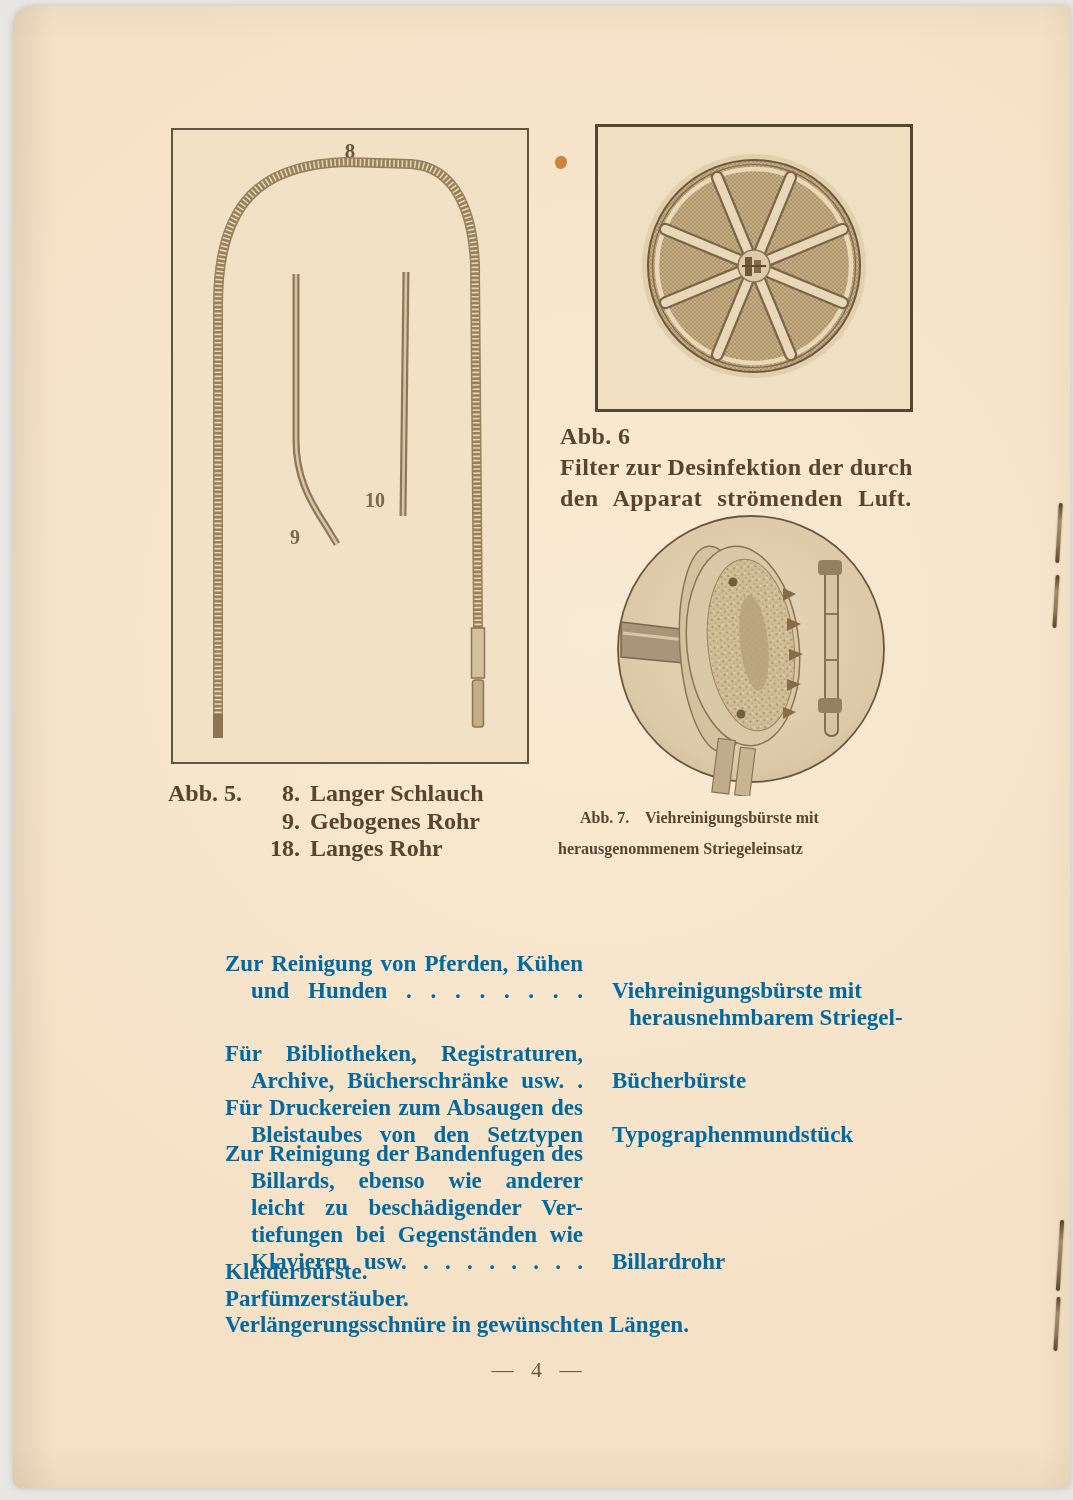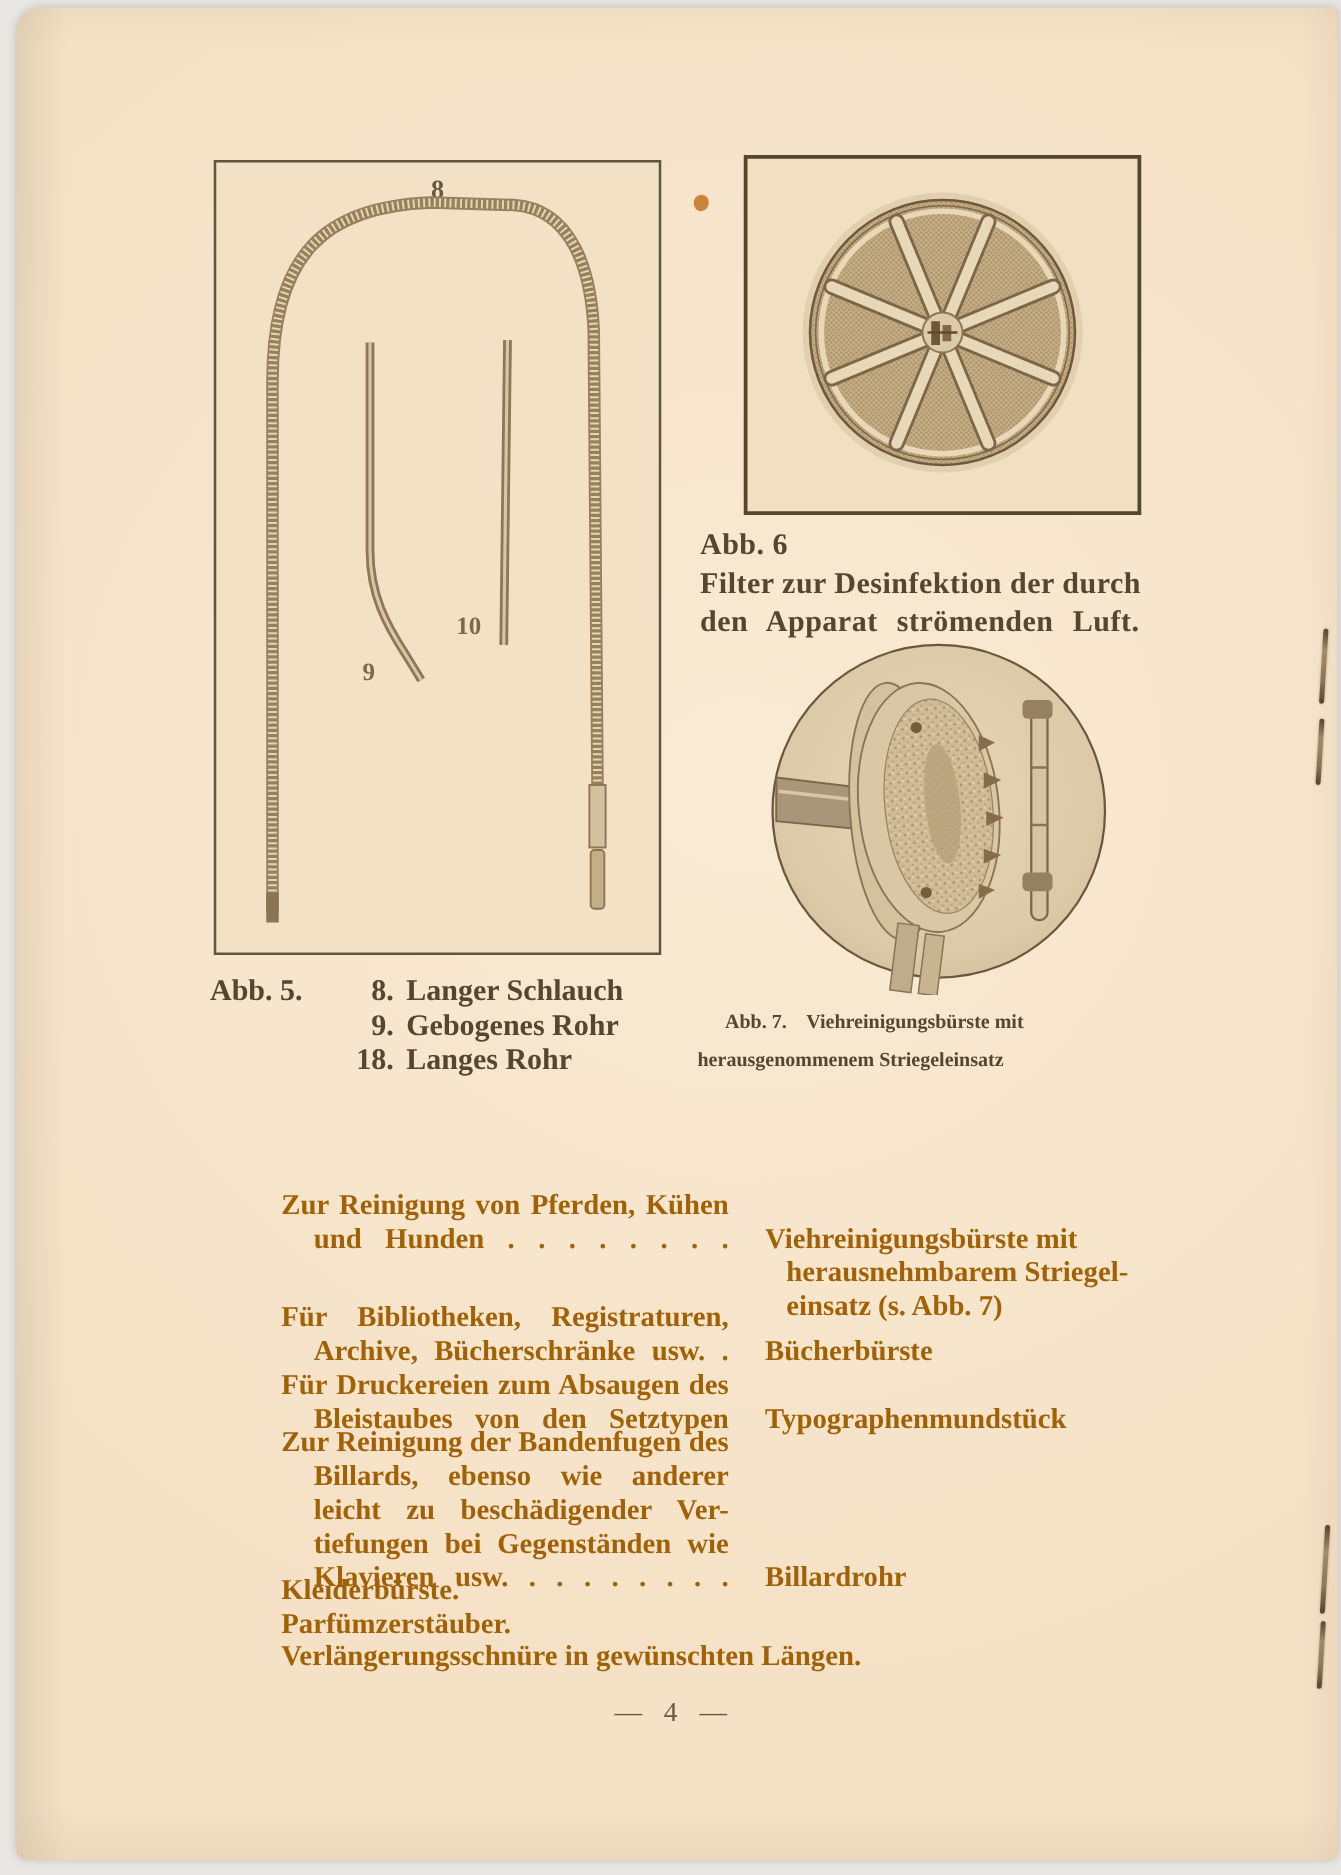--- a/index.html
+++ b/index.html
@@ -46,38 +46,38 @@
   .st1{left:1057px;top:503px;height:60px;}
   .st2{left:1054px;top:575px;height:53px;}
   .st3{left:1058px;top:1220px;height:71px;}
   .st4{left:1055px;top:1297px;height:54px;}
   
   .cap{font-weight:bold;color:#574431;}
   .cap6{position:absolute;left:560px;top:421px;width:380px;text-align:left;
         font-size:24px;line-height:31px;letter-spacing:.4px;}
   .cap6 .tl:last-child{word-spacing:9px;}
   .cap5{position:absolute;left:168px;top:780px;display:flex;
-        font-size:24px;line-height:27.5px;gap:15px;}
+        font-size:24px;line-height:27.5px;}
   .cap5-label{width:96px;}
   .cap5-item{display:flex;}
   .cap5-num{width:36px;text-align:right;margin-right:10px;}
   .cap7{position:absolute;left:558px;top:803px;width:392px;
         font-size:16px;line-height:30.5px;}
   .cap7 .tl:first-child{padding-left:22px;}
   
   .para{
     position:absolute;left:155px;top:867px;width:783px;
     font-size:24px;line-height:31.5px;font-weight:bold;color:#5a4733;
     letter-spacing:.2px;
   }
   .para .tl{text-align:justify;text-align-last:justify;}
   .para .tl:first-child{text-indent:44px;}
   .speclist{
     position:absolute;left:225px;top:950px;width:714px;height:420px;
-    font-size:23px;line-height:27px;font-weight:bold;color:#a16207;
+    font-size:23px;line-height:27px;font-weight:bold;color:#0369a1;
   }
   .row{position:absolute;left:0;width:714px;}
   .purpose{position:absolute;left:0;top:0;width:358px;}
   .purpose .tl{text-align:justify;text-align-last:justify;}
   .purpose .tl:not(:first-child){padding-left:26px;}
   .attach{position:absolute;left:387px;top:0;width:327px;}
   .attach .tl:not(:first-child){padding-left:17px;}
   .r1{top:0px;}   .r1 .attach{top:27px;}
   .r2{top:90px;}  .r2 .attach{top:27px;}
   .r3{top:144px;} .r3 .attach{top:27px;}
@@ -250,21 +250,20 @@
 
     <div class="speclist">
       <div class="row r1">
         <div class="purpose">
             <div class="tl">Zur Reinigung von Pferden, Kühen</div>
             <div class="tl">und Hunden . . . . . . . .</div>
           </div>
         <div class="attach">
             <div class="tl">Viehreinigungsbürste mit</div>
             <div class="tl">herausnehmbarem Striegel-</div>
-            <div class="tl">einsatz (s. Abb. 7)</div>
           </div>
       </div>
       <div class="row r2">
         <div class="purpose">
             <div class="tl">Für Bibliotheken, Registraturen,</div>
             <div class="tl">Archive, Bücherschränke usw. .</div>
           </div>
         <div class="attach">
             <div class="tl">Bücherbürste</div>
           </div>

